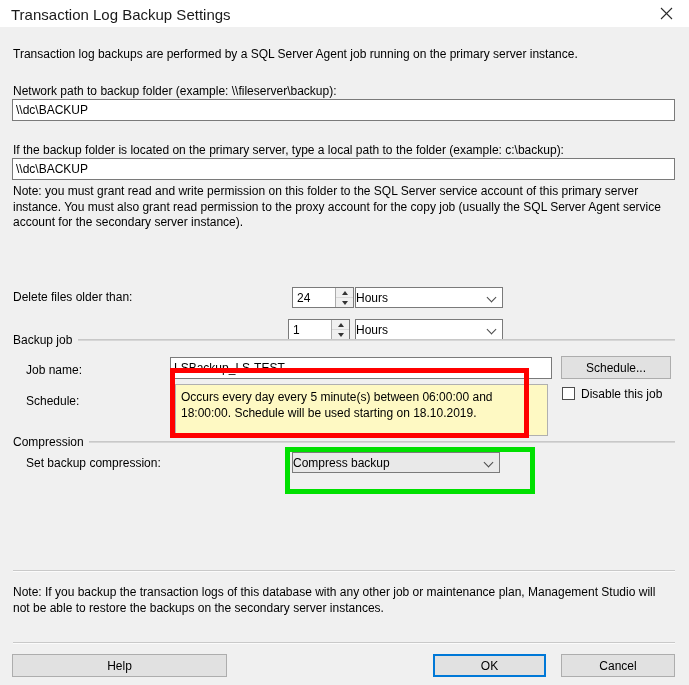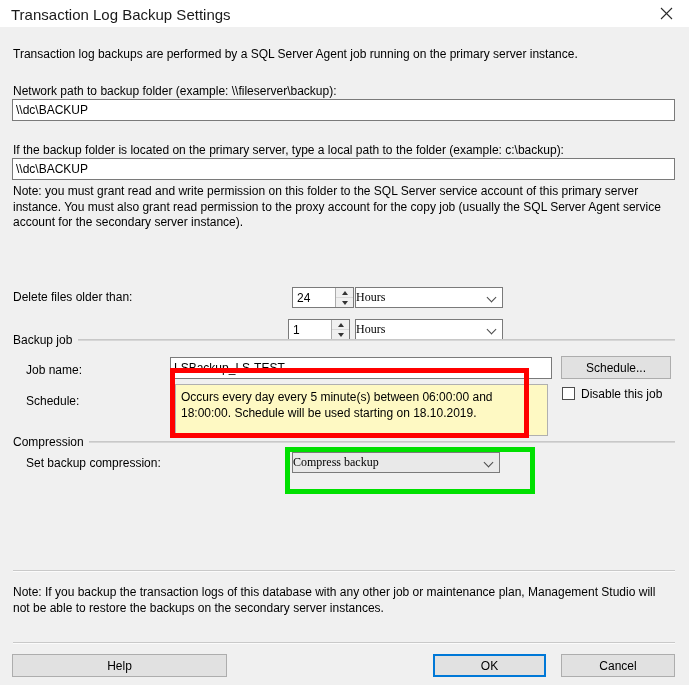--- a/index.html
+++ b/index.html
@@ -141,21 +141,20 @@
     box-sizing: border-box;
     display: flex;
     align-items: center;
     cursor: default;
   }
   .combo .combo-text {
     flex: 1;
     font-size: 12px;
     white-space: nowrap;
     overflow: hidden;
-    font-family: Liberation Serif, serif;
   }
   .combo .combo-arrow {
     width: 20px;
     display: flex;
     align-items: center;
     justify-content: center;
   }
   .combo.gray { background: #e9e9e9; }
   .chev {
     width: 9px; height: 9px;

